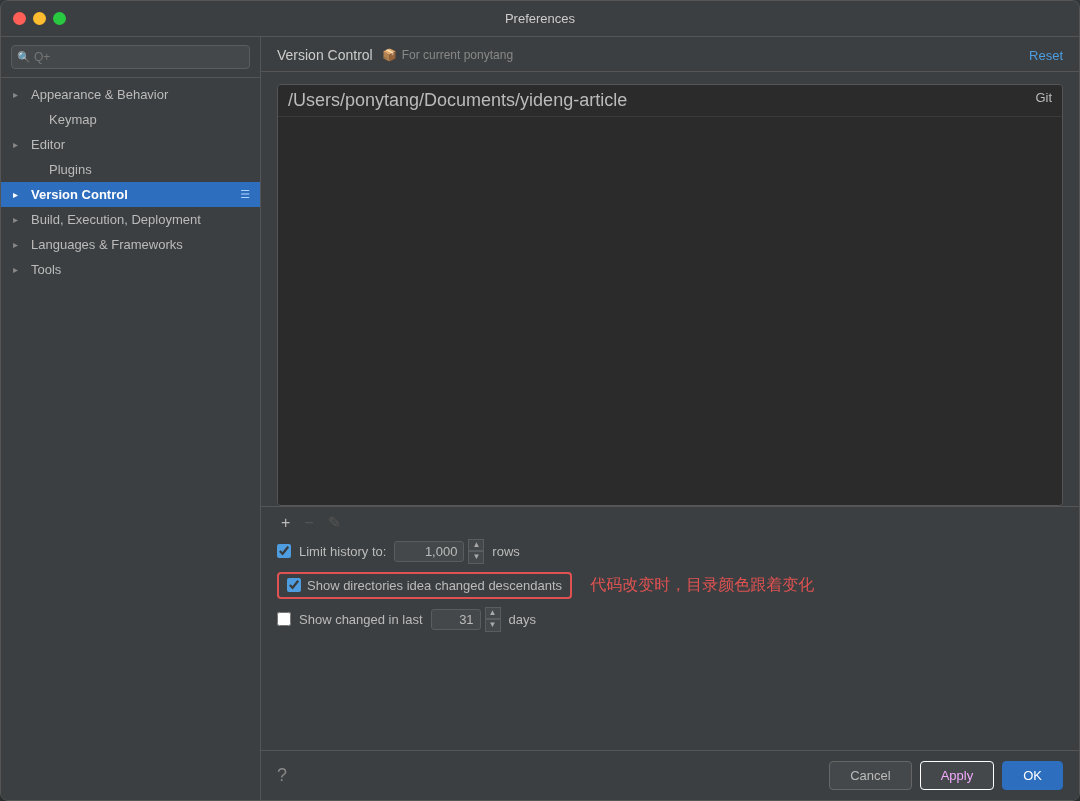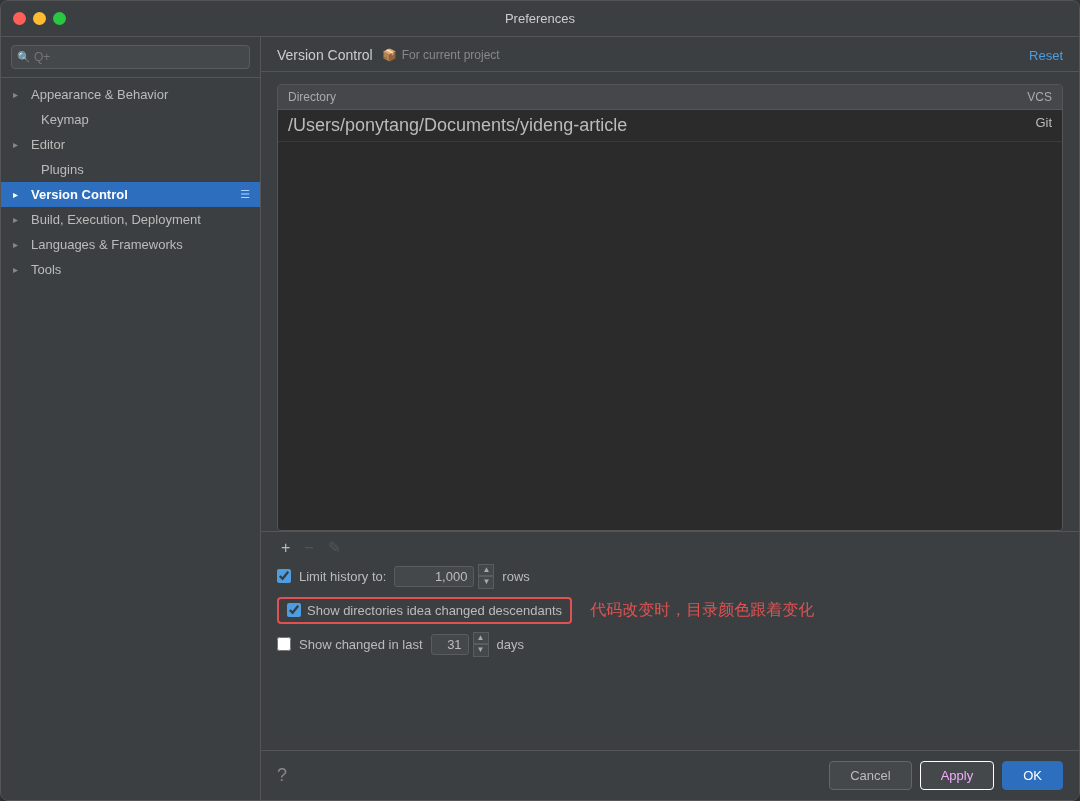--- a/index.html
+++ b/index.html
@@ -116,21 +116,21 @@
       margin-right: 4px;
     }
     .nav-item.active .nav-arrow { color: #fff; }
     .nav-label { flex: 1; }
     .nav-icon-right {
       color: #888;
       font-size: 11px;
     }
     .nav-item.active .nav-icon-right { color: #aad4ff; }
     .nav-indent {
-      padding-left: 22px;
+      padding-left: 30px;
       align-items: flex-end;
     }
     .content-area {
       flex: 1;
       display: flex;
       flex-direction: column;
       background: #3c3f41;
       overflow: hidden;
     }
     .content-header {
@@ -247,21 +247,21 @@
       display: flex;
       align-items: center;
       gap: 4px;
     }
     .number-input {
       background: #45484a;
       border: 1px solid #5a5d5f;
       border-radius: 3px;
       color: #bbb;
       padding: 2px 6px;
-      width: 80px;
+      width: 70px;
       font-size: 13px;
       text-align: right;
       outline: none;
     }
     .stepper-btns {
       display: flex;
       flex-direction: column;
     }
     .stepper-btn {
       background: #45484a;
@@ -392,33 +392,29 @@
         </div>
       </nav>
     </div>
 
     <div class="content-area">
       <div class="content-header">
         <div class="content-header-left">
           <span class="content-title">Version Control</span>
           <span class="content-subtitle">
             <span>📦</span>
-            <span>For current project</span>
+            <span>For current ponytang</span>
           </span>
         </div>
         <button class="reset-btn">Reset</button>
       </div>
 
       <div class="content-body">
 
         <div class="vcs-table">
-          <div class="table-header">
-            <span class="th th-dir">Directory</span>
-            <span class="th th-vcs">VCS</span>
-          </div>
           <div class="table-body">
             <div class="table-row">
               <span class="td-dir">/Users/ponytang/Documents/yideng-article</span>
               <span class="td-vcs">Git</span>
             </div>
           </div>
         </div>
 
         <div class="table-toolbar">
           <button class="toolbar-btn">+</button>
@@ -447,21 +443,21 @@
               <input type="checkbox" class="option-checkbox" id="show-dirs" checked="" style="">
               <label class="option-label" for="show-dirs">Show directories idea changed descendants</label>
             </div>
             <span class="annotation-text">代码改变时，目录颜色跟着变化</span>
           </div>
 
           <div class="option-row">
             <input type="checkbox" class="option-checkbox" id="show-changed" style="">
             <label class="option-label" for="show-changed">Show changed in last</label>
             <div class="number-input-wrap">
-              <input type="text" class="number-input" style="width: 38px;" value="31">
+              <input type="text" class="number-input" style="width: 50px;" value="31">
               <div class="stepper-btns">
                 <button class="stepper-btn">▲</button>
                 <button class="stepper-btn">▼</button>
               </div>
             </div>
             <span class="option-label">days</span>
           </div>
         </div>
       </div>
 

